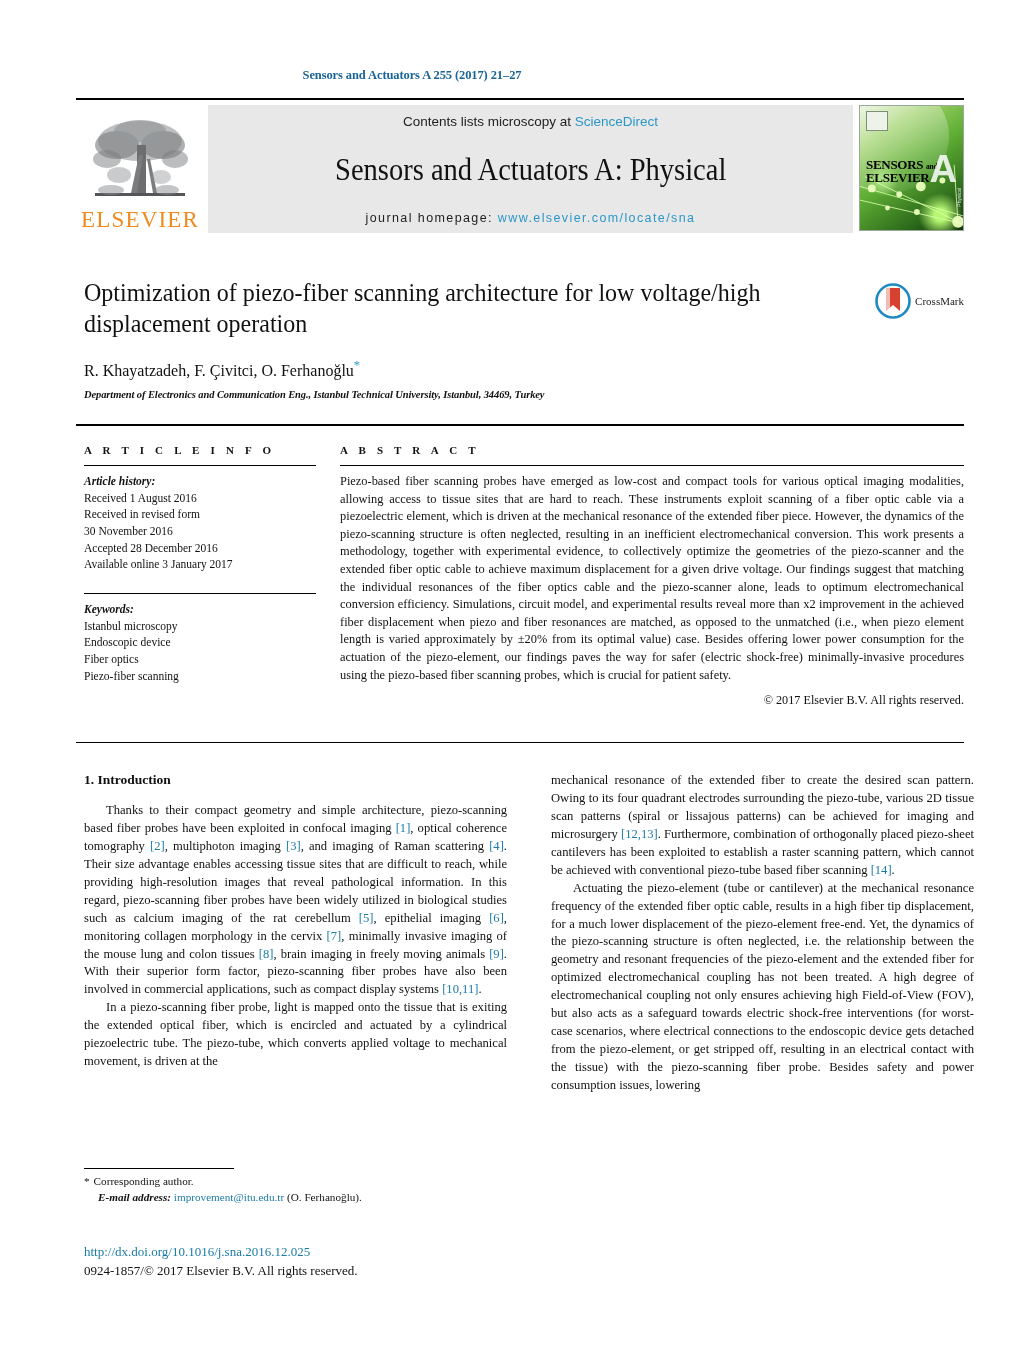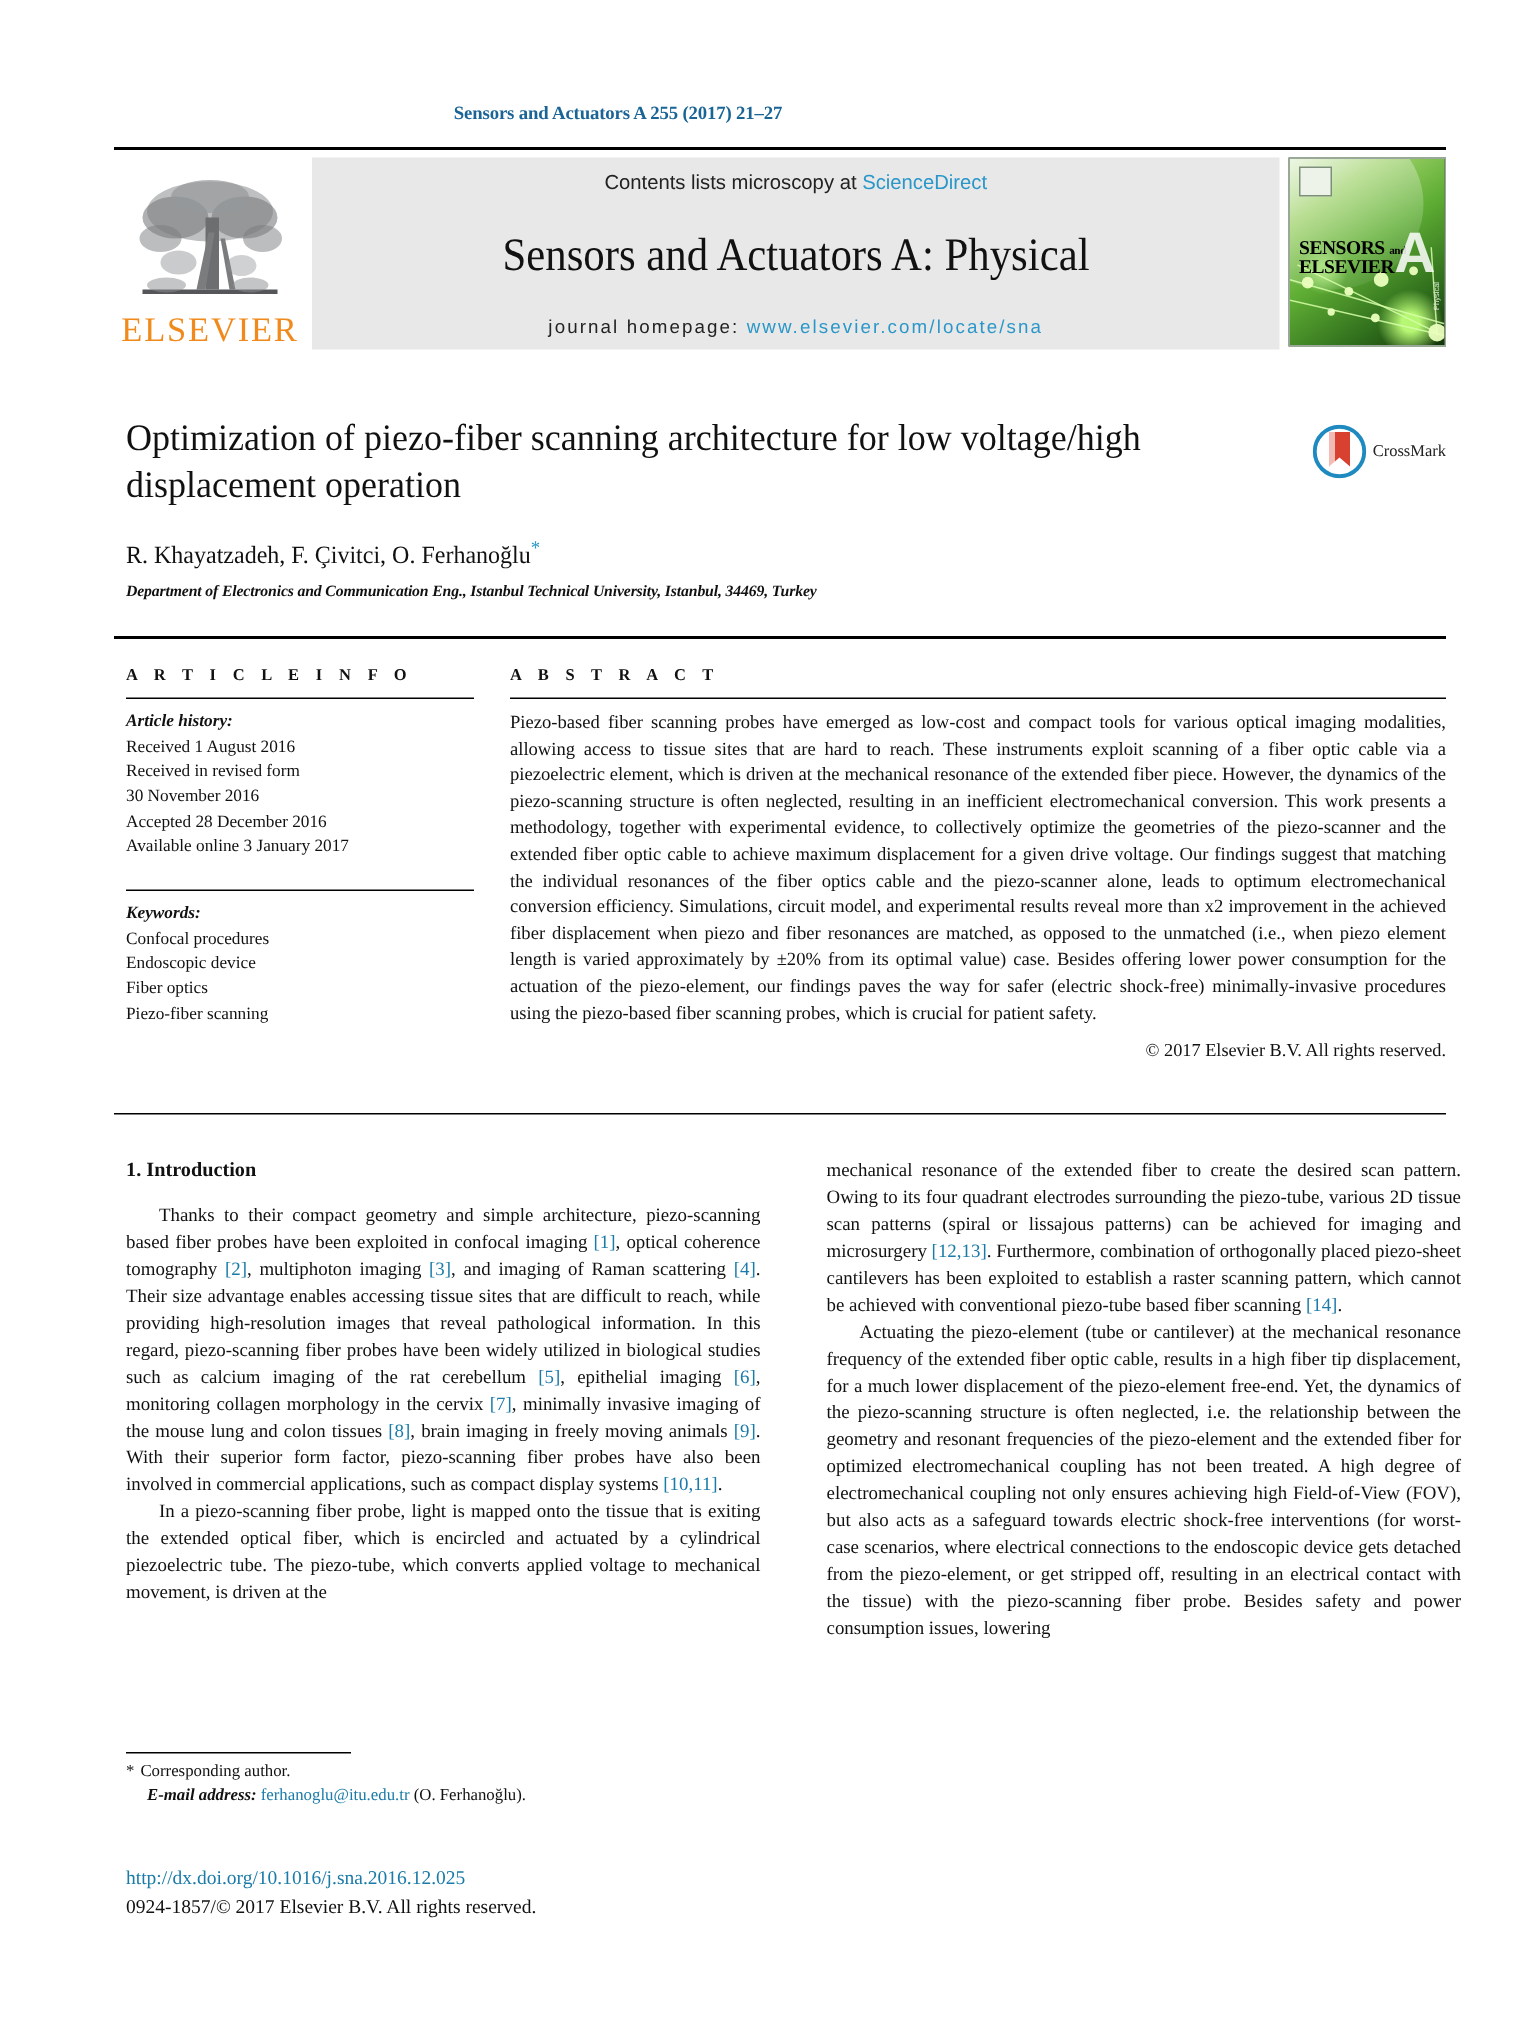--- a/index.html
+++ b/index.html
@@ -454,21 +454,21 @@
       <div class="hr-head"></div>
       <div class="info-line info-italic">Article history:</div>
       <div class="info-line">Received 1 August 2016</div>
       <div class="info-line">Received in revised form</div>
       <div class="info-line">30 November 2016</div>
       <div class="info-line">Accepted 28 December 2016</div>
       <div class="info-line">Available online 3 January 2017</div>
       <div class="info-gap"></div>
       <div class="hr-sub"></div>
       <div class="info-line info-italic">Keywords:</div>
-      <div class="info-line">Confocal procedures</div>
+      <div class="info-line">Istanbul microscopy</div>
       <div class="info-line">Endoscopic device</div>
       <div class="info-line">Fiber optics</div>
       <div class="info-line">Piezo-fiber scanning</div>
     </div>
 
     <div class="col-abstract">
       <div class="sec-head">A B S T R A C T</div>
       <div class="hr-head"></div>
       <p class="abstract-text">Piezo-based fiber scanning probes have emerged as low-cost and compact tools for various optical imaging modalities, allowing access to tissue sites that are hard to reach. These instruments exploit scanning of a fiber optic cable via a piezoelectric element, which is driven at the mechanical resonance of the extended fiber piece. However, the dynamics of the piezo-scanning structure is often neglected, resulting in an inefficient electromechanical conversion. This work presents a methodology, together with experimental evidence, to collectively optimize the geometries of the piezo-scanner and the extended fiber optic cable to achieve maximum displacement for a given drive voltage. Our findings suggest that matching the individual resonances of the fiber optics cable and the piezo-scanner alone, leads to optimum electromechanical conversion efficiency. Simulations, circuit model, and experimental results reveal more than x2 improvement in the achieved fiber displacement when piezo and fiber resonances are matched, as opposed to the unmatched (i.e., when piezo element length is varied approximately by ±20% from its optimal value) case. Besides offering lower power consumption for the actuation of the piezo-element, our findings paves the way for safer (electric shock-free) minimally-invasive procedures using the piezo-based fiber scanning probes, which is crucial for patient safety.</p>
       <div class="copyright">© 2017 Elsevier B.V. All rights reserved.</div>
@@ -490,21 +490,21 @@
     </div>
   </div>
 
   <div class="footnote-rule"></div>
   <div class="footnote">
     <div>
       <span class="star">*</span><span>Corresponding author.</span>
     </div>
     <div style="padding-left:14px;">
       <span class="em">E-mail address:</span>
-      <span class="doi-link">ferhanoglu@itu.edu.tr</span>
+      <span class="doi-link">improvement@itu.edu.tr</span>
       <span>(O. Ferhanoğlu).</span>
     </div>
   </div>
 
   <div class="doi-block">
     <div class="doi-link">http://dx.doi.org/10.1016/j.sna.2016.12.025</div>
     <div>0924-1857/© 2017 Elsevier B.V. All rights reserved.</div>
   </div>
 
 </div>

